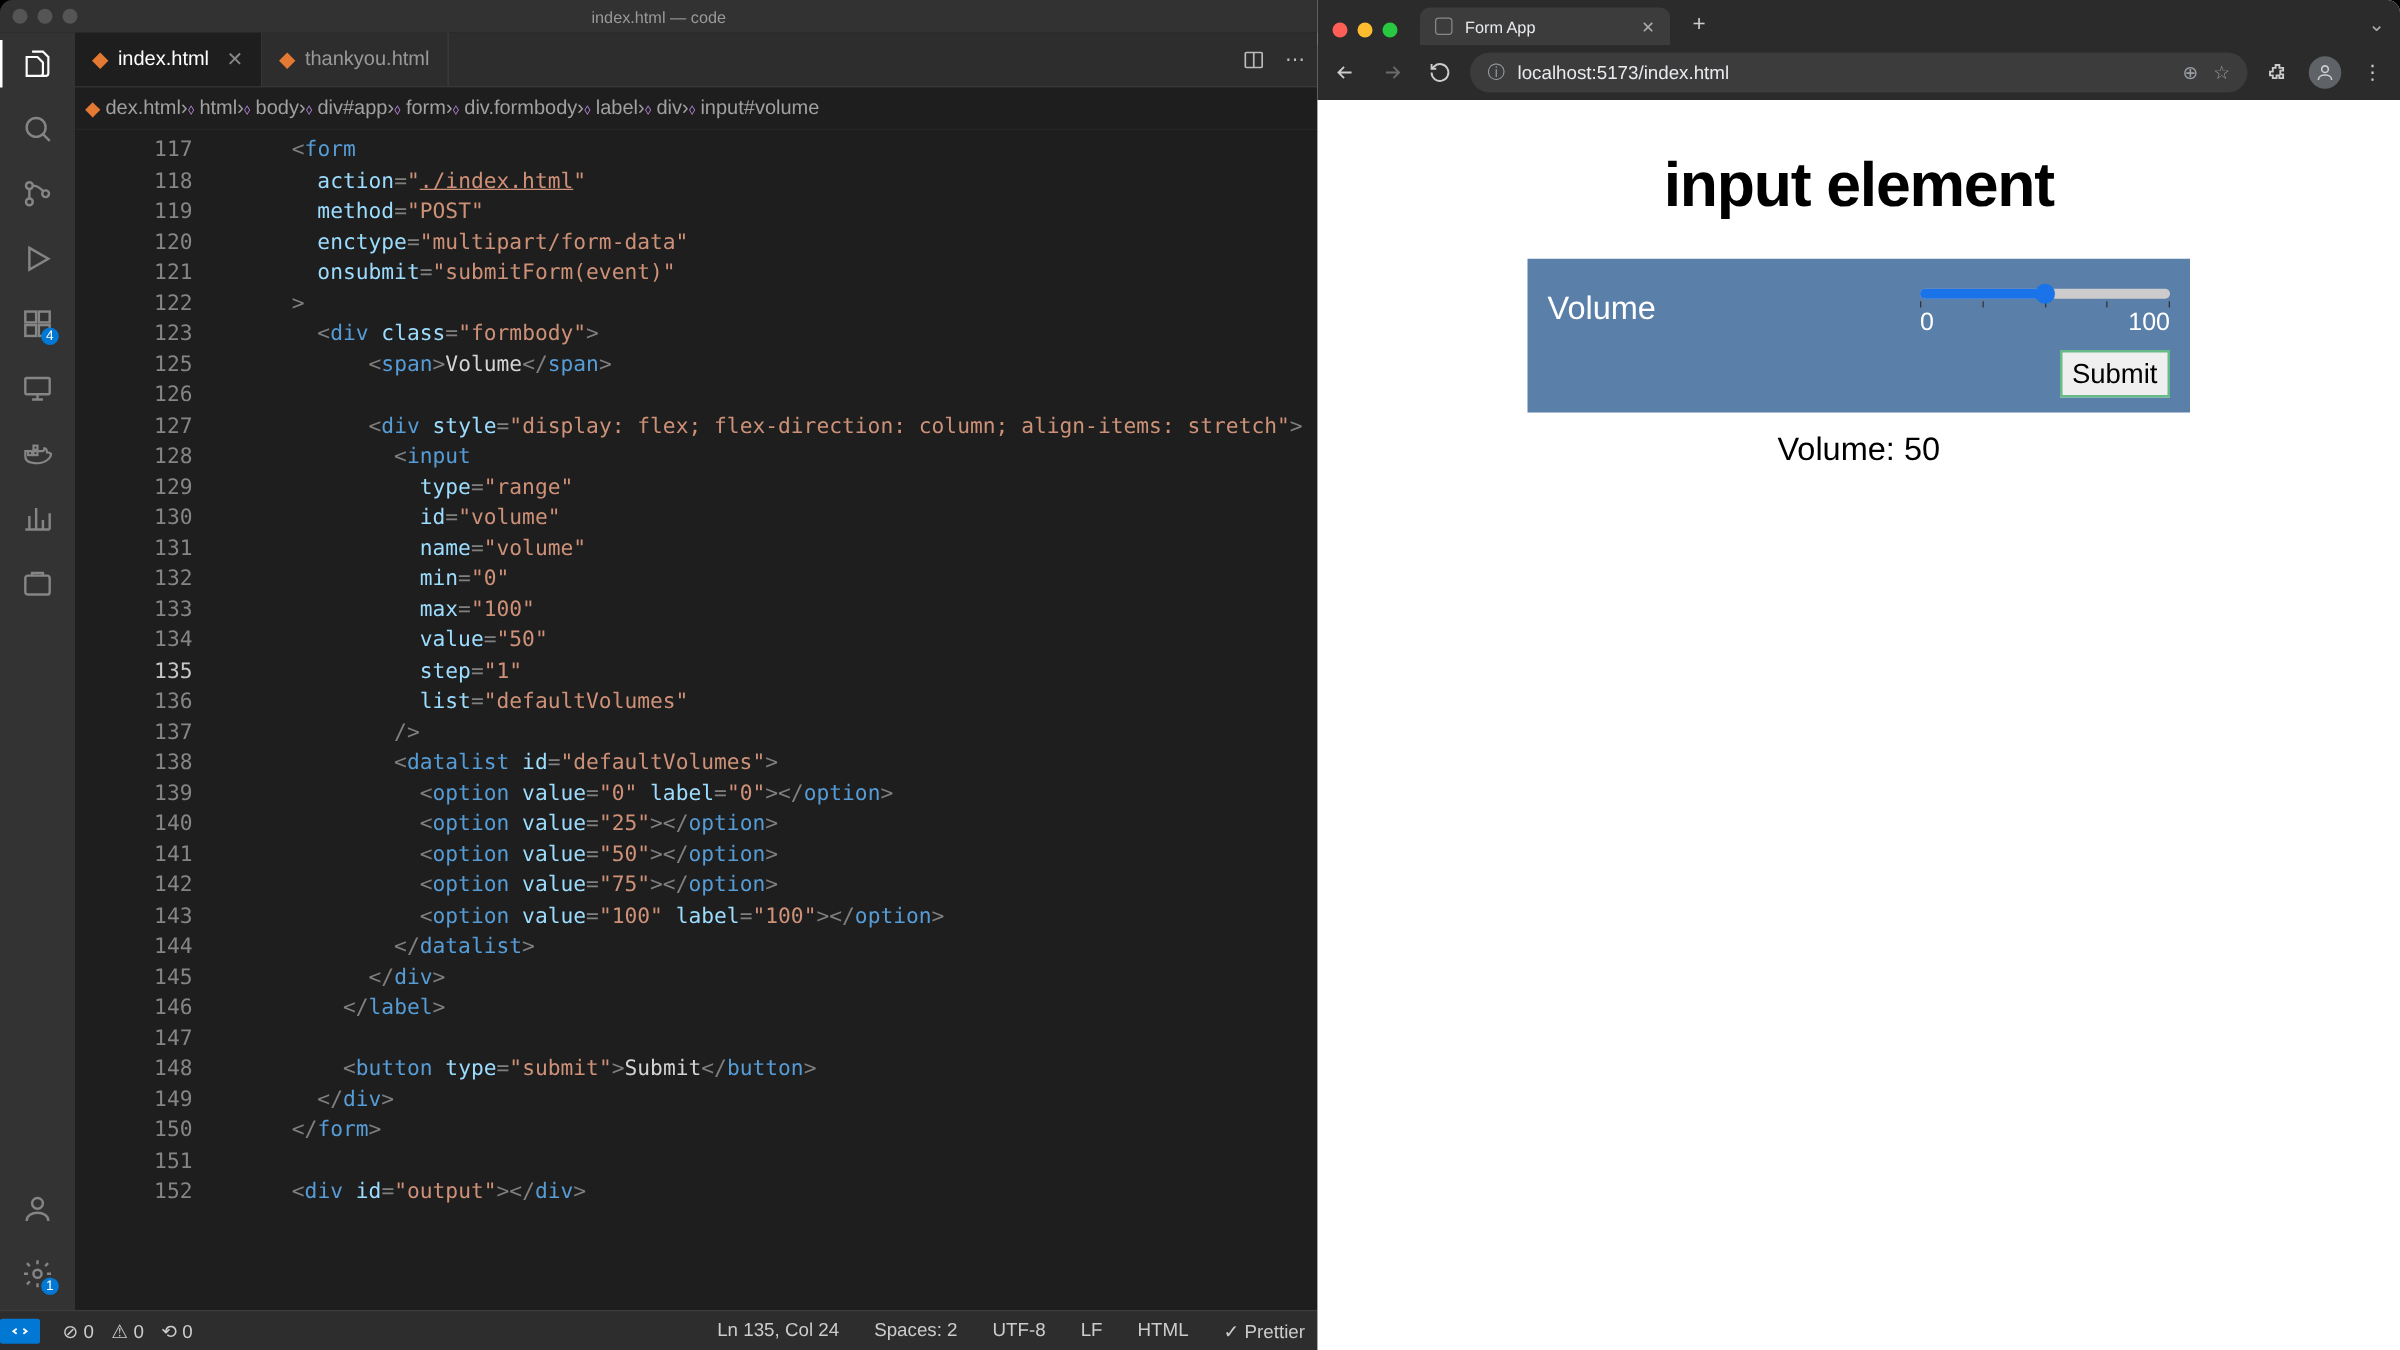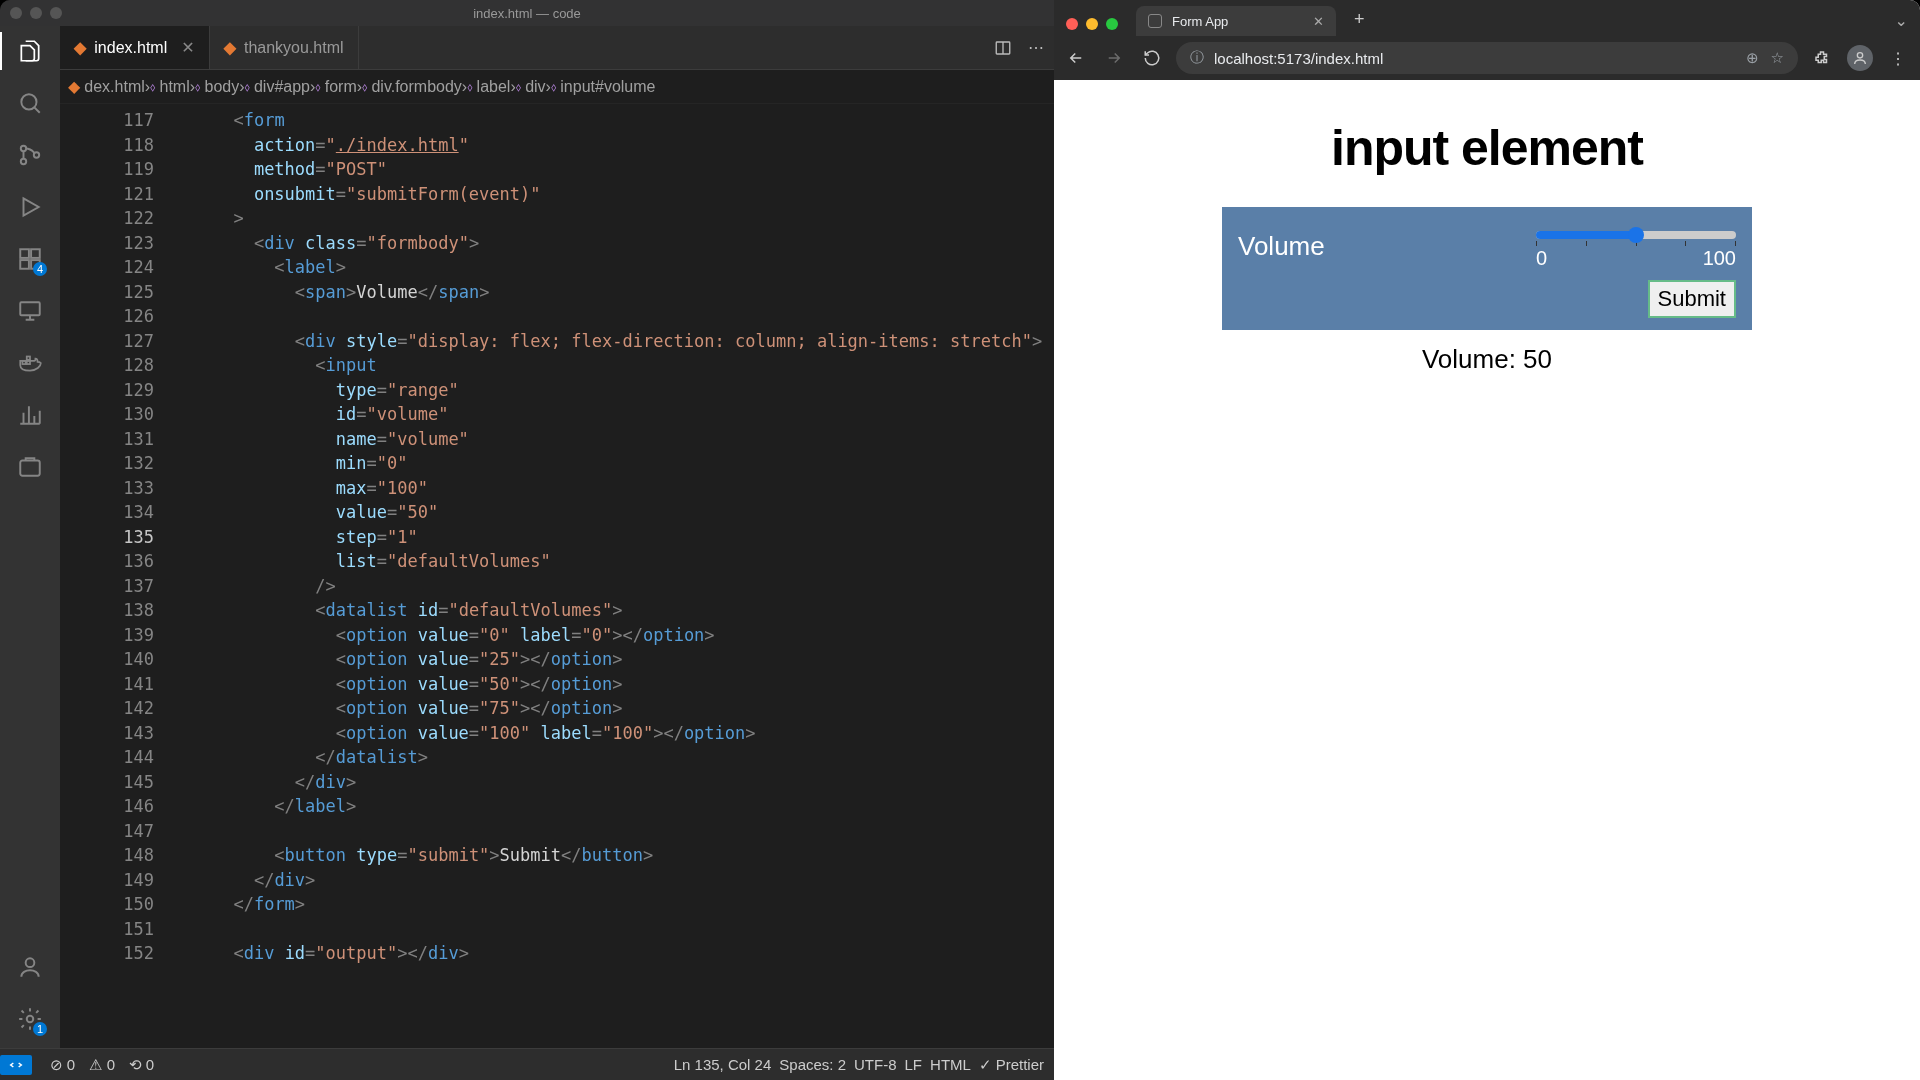--- a/index.html
+++ b/index.html
@@ -63,21 +63,21 @@
   .t-tag { color:#808080; }
   .t-name { color:var(--tag); }
   .t-attr { color:var(--sky); }
   .t-str { color:var(--string); }
   .t-val { color:var(--string); }
   .t-link { color:var(--string); text-decoration:underline; }
   .t-txt { color:#d4d4d4; }
 
   .statusbar { height:32px; background:#2d2d2d; border-top:1px solid var(--vscode-border); display:flex; align-items:center; font-size:15px; color:#ccc; padding:0 10px; gap:18px; }
   .statusbar .left { display:flex; align-items:center; gap:14px; }
-  .statusbar .right { margin-left:auto; display:flex; align-items:center; gap:8px; }
+  .statusbar .right { margin-left:auto; display:flex; align-items:center; gap:28px; }
   .remote { background:#0078d4; color:#fff; padding:2px 8px; border-radius:2px; margin-left:-10px; margin-right:4px; display:flex; align-items:center; height:100%;}
 
   
   .chrome { flex:1; display:flex; flex-direction:column; background:var(--page-bg); border-top-right-radius:10px; overflow:hidden; }
   .chrome-top { background:var(--chrome-bg); color:var(--chrome-text); }
   .chrome-tabs { height:36px; display:flex; align-items:flex-end; padding-left:8px; gap:10px; position:relative;}
   .ctraffic { display:flex; gap:8px; align-items:center; padding:0 8px 6px 4px;}
   .cdot { width:12px; height:12px; border-radius:50%; }
   .cdot.r{background:#ff5f57;} .cdot.y{background:#febc2e;} .cdot.g{background:#28c840;}
   .ctab { background:var(--chrome-tab); border-radius:8px 8px 0 0; height:30px; display:flex; align-items:center; padding:0 12px; gap:10px; font-size:13px; min-width:200px; }
@@ -268,24 +268,24 @@
             <span class="crumb">
               <span class="cicon">⬨ </span>
               <span>input#volume</span>
             </span>
           </div>
 
         <div class="code" id="code">
             <div class="line"><div class="gutter">117</div><div class="codecell"><span>      </span><span class="t-tag">&lt;</span><span class="t-name">form</span></div></div>
             <div class="line"><div class="gutter">118</div><div class="codecell"><span>        </span><span class="t-attr">action</span><span class="t-tag">=</span><span class="t-str">"</span><span class="t-link">./index.html</span><span class="t-str">"</span></div></div>
             <div class="line"><div class="gutter">119</div><div class="codecell"><span>        </span><span class="t-attr">method</span><span class="t-tag">=</span><span class="t-str">"POST"</span></div></div>
+            <div class="line"><div class="gutter">120</div><div class="codecell"><span>        </span><span class="t-attr">enctype</span><span class="t-tag">=</span><span class="t-str">"multipart/form-data"</span></div></div>
             <div class="line"><div class="gutter">121</div><div class="codecell"><span>        </span><span class="t-attr">onsubmit</span><span class="t-tag">=</span><span class="t-str">"submitForm(event)"</span></div></div>
             <div class="line"><div class="gutter">122</div><div class="codecell"><span>      </span><span class="t-tag">&gt;</span></div></div>
             <div class="line"><div class="gutter">123</div><div class="codecell"><span>        </span><span class="t-tag">&lt;</span><span class="t-name">div </span><span class="t-attr">class</span><span class="t-tag">=</span><span class="t-str">"formbody"</span><span class="t-tag">&gt;</span></div></div>
-            <div class="line"><div class="gutter">124</div><div class="codecell"><span>          </span><span class="t-tag">&lt;</span><span class="t-name">label</span><span class="t-tag">&gt;</span></div></div>
             <div class="line"><div class="gutter">125</div><div class="codecell"><span>            </span><span class="t-tag">&lt;</span><span class="t-name">span</span><span class="t-tag">&gt;</span><span class="t-txt">Volume</span><span class="t-tag">&lt;/</span><span class="t-name">span</span><span class="t-tag">&gt;</span></div></div>
             <div class="line"><div class="gutter">126</div><div class="codecell"><span></span></div></div>
             <div class="line"><div class="gutter">127</div><div class="codecell"><span>            </span><span class="t-tag">&lt;</span><span class="t-name">div </span><span class="t-attr">style</span><span class="t-tag">=</span><span class="t-str">"display: </span><span class="t-val">flex</span><span class="t-str">; flex-direction: </span><span class="t-val">column</span><span class="t-str">; align-items: </span><span class="t-val">stretch</span><span class="t-str">"</span><span class="t-tag">&gt;</span></div></div>
             <div class="line"><div class="gutter">128</div><div class="codecell"><span>              </span><span class="t-tag">&lt;</span><span class="t-name">input</span></div></div>
             <div class="line"><div class="gutter">129</div><div class="codecell"><span>                </span><span class="t-attr">type</span><span class="t-tag">=</span><span class="t-str">"range"</span></div></div>
             <div class="line"><div class="gutter">130</div><div class="codecell"><span>                </span><span class="t-attr">id</span><span class="t-tag">=</span><span class="t-str">"volume"</span></div></div>
             <div class="line"><div class="gutter">131</div><div class="codecell"><span>                </span><span class="t-attr">name</span><span class="t-tag">=</span><span class="t-str">"volume"</span></div></div>
             <div class="line"><div class="gutter">132</div><div class="codecell"><span>                </span><span class="t-attr">min</span><span class="t-tag">=</span><span class="t-str">"0"</span></div></div>
             <div class="line"><div class="gutter">133</div><div class="codecell"><span>                </span><span class="t-attr">max</span><span class="t-tag">=</span><span class="t-str">"100"</span></div></div>
             <div class="line"><div class="gutter">134</div><div class="codecell"><span>                </span><span class="t-attr">value</span><span class="t-tag">=</span><span class="t-str">"50"</span></div></div>

